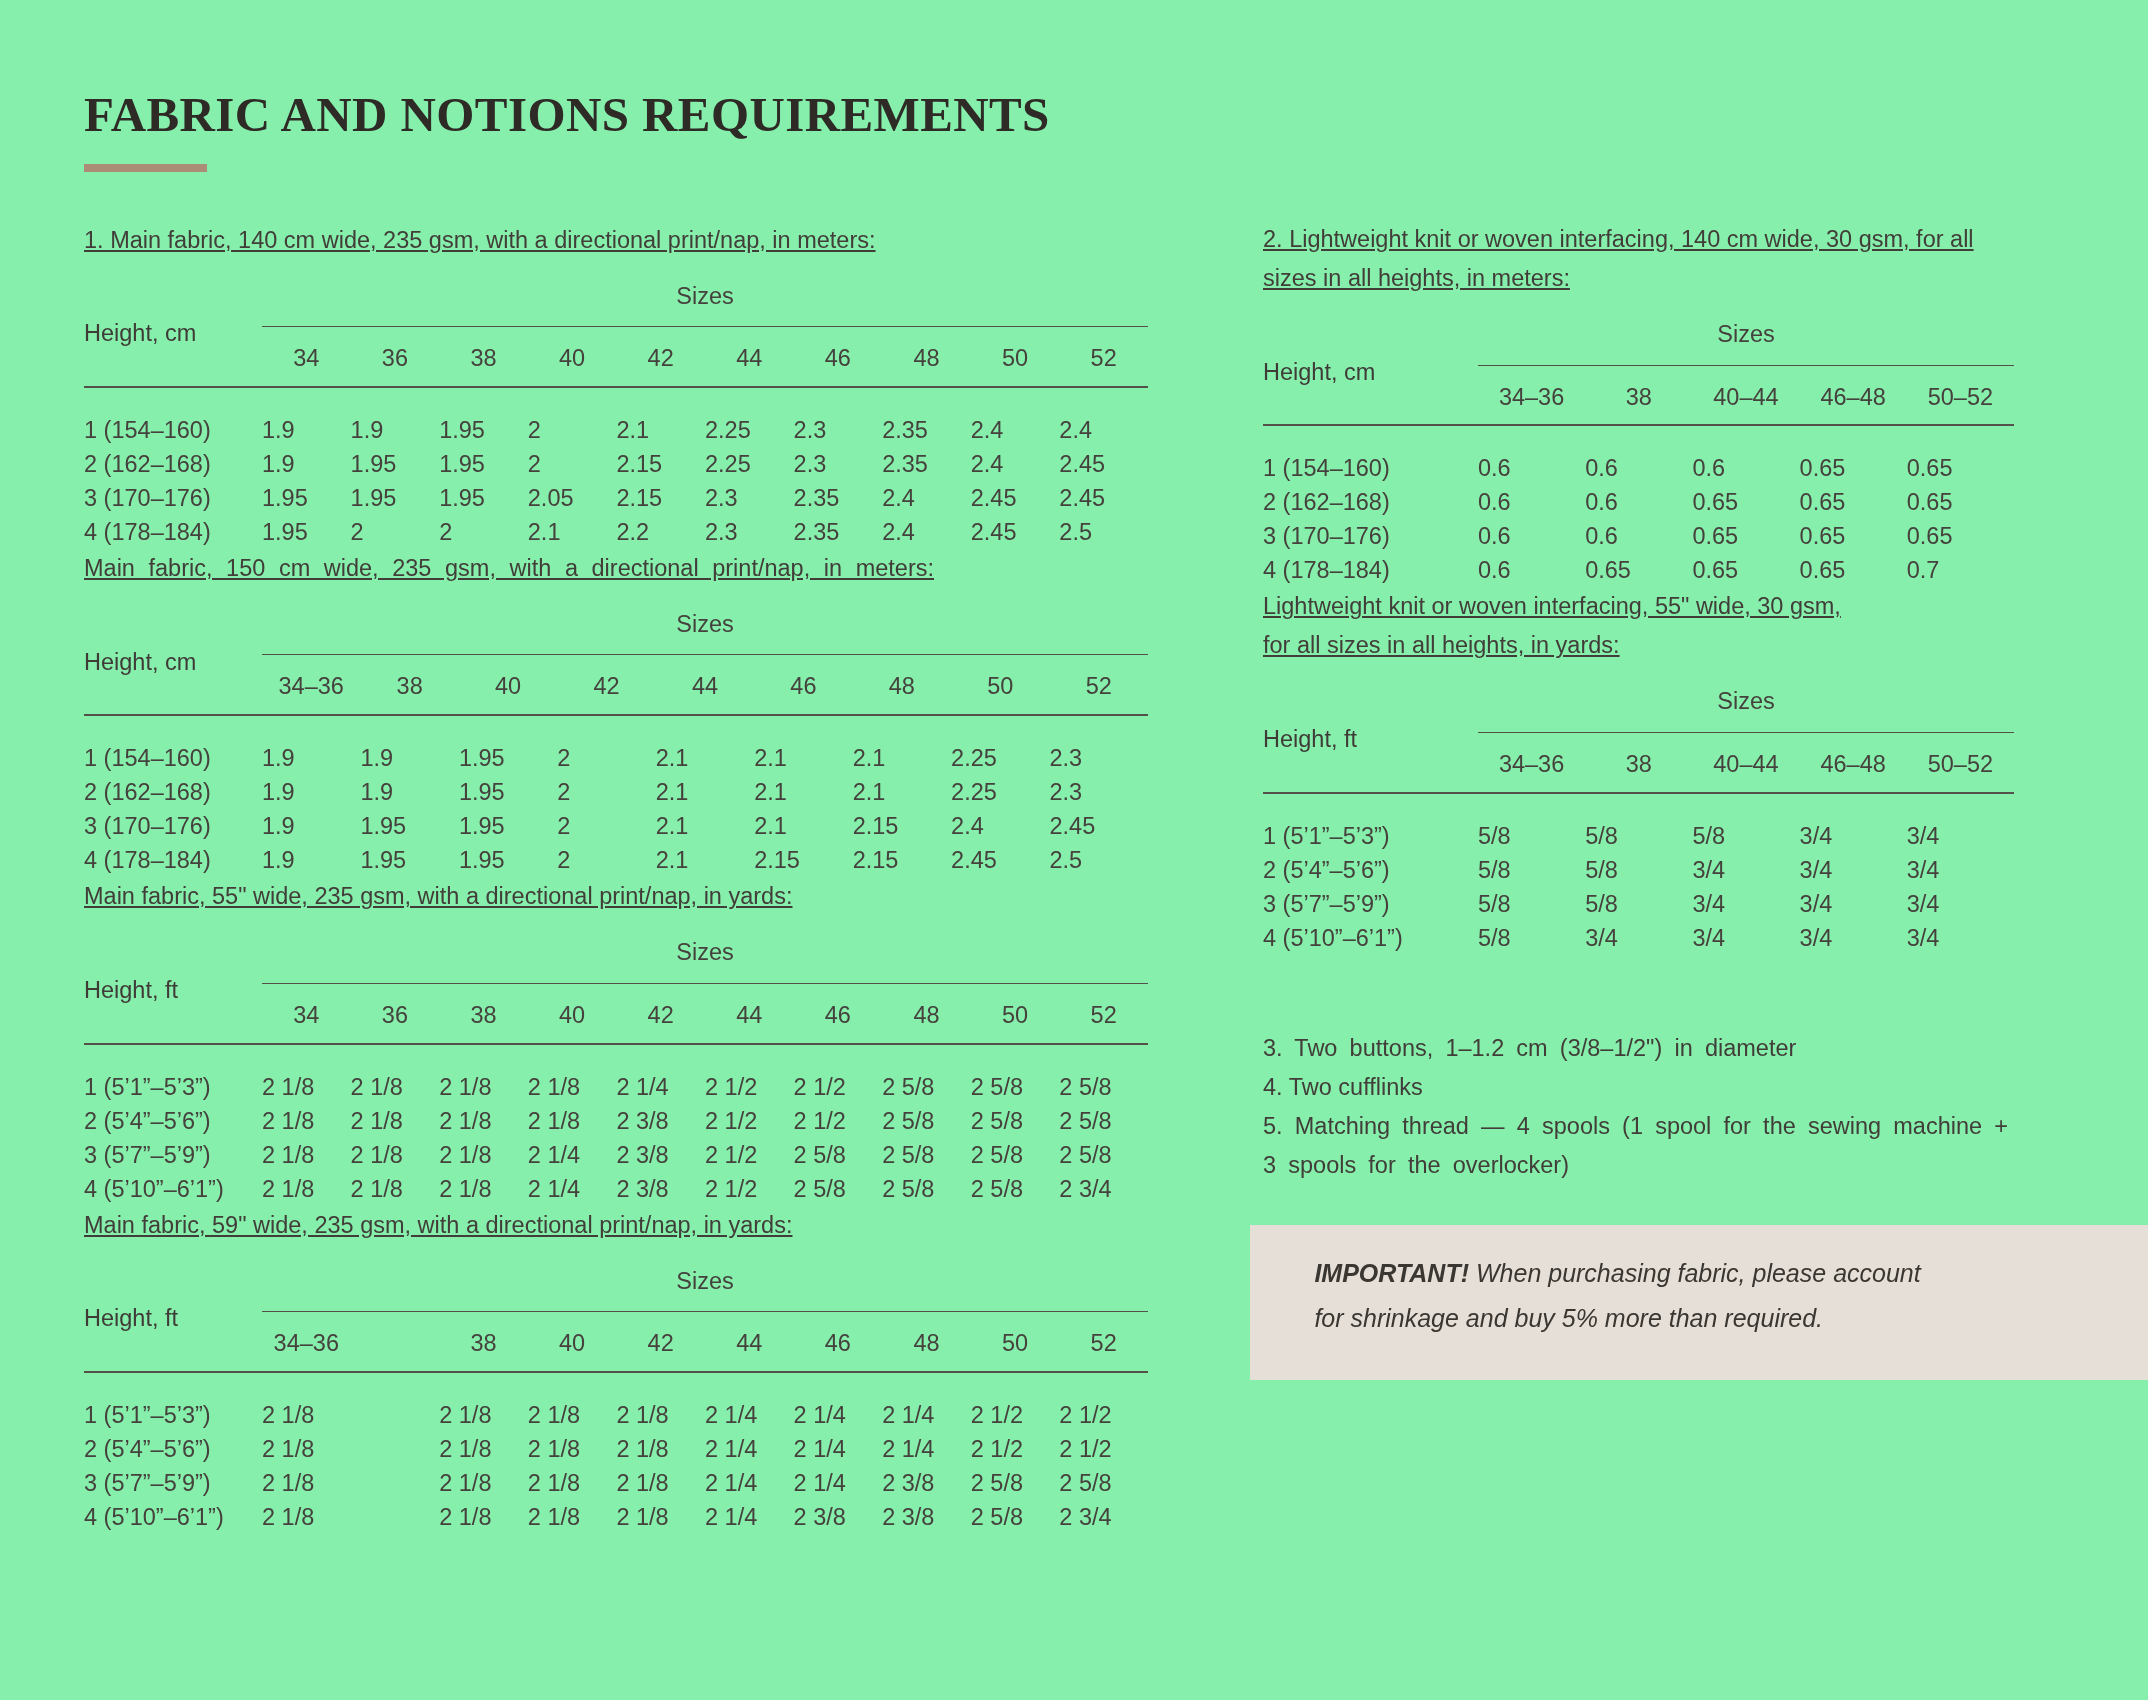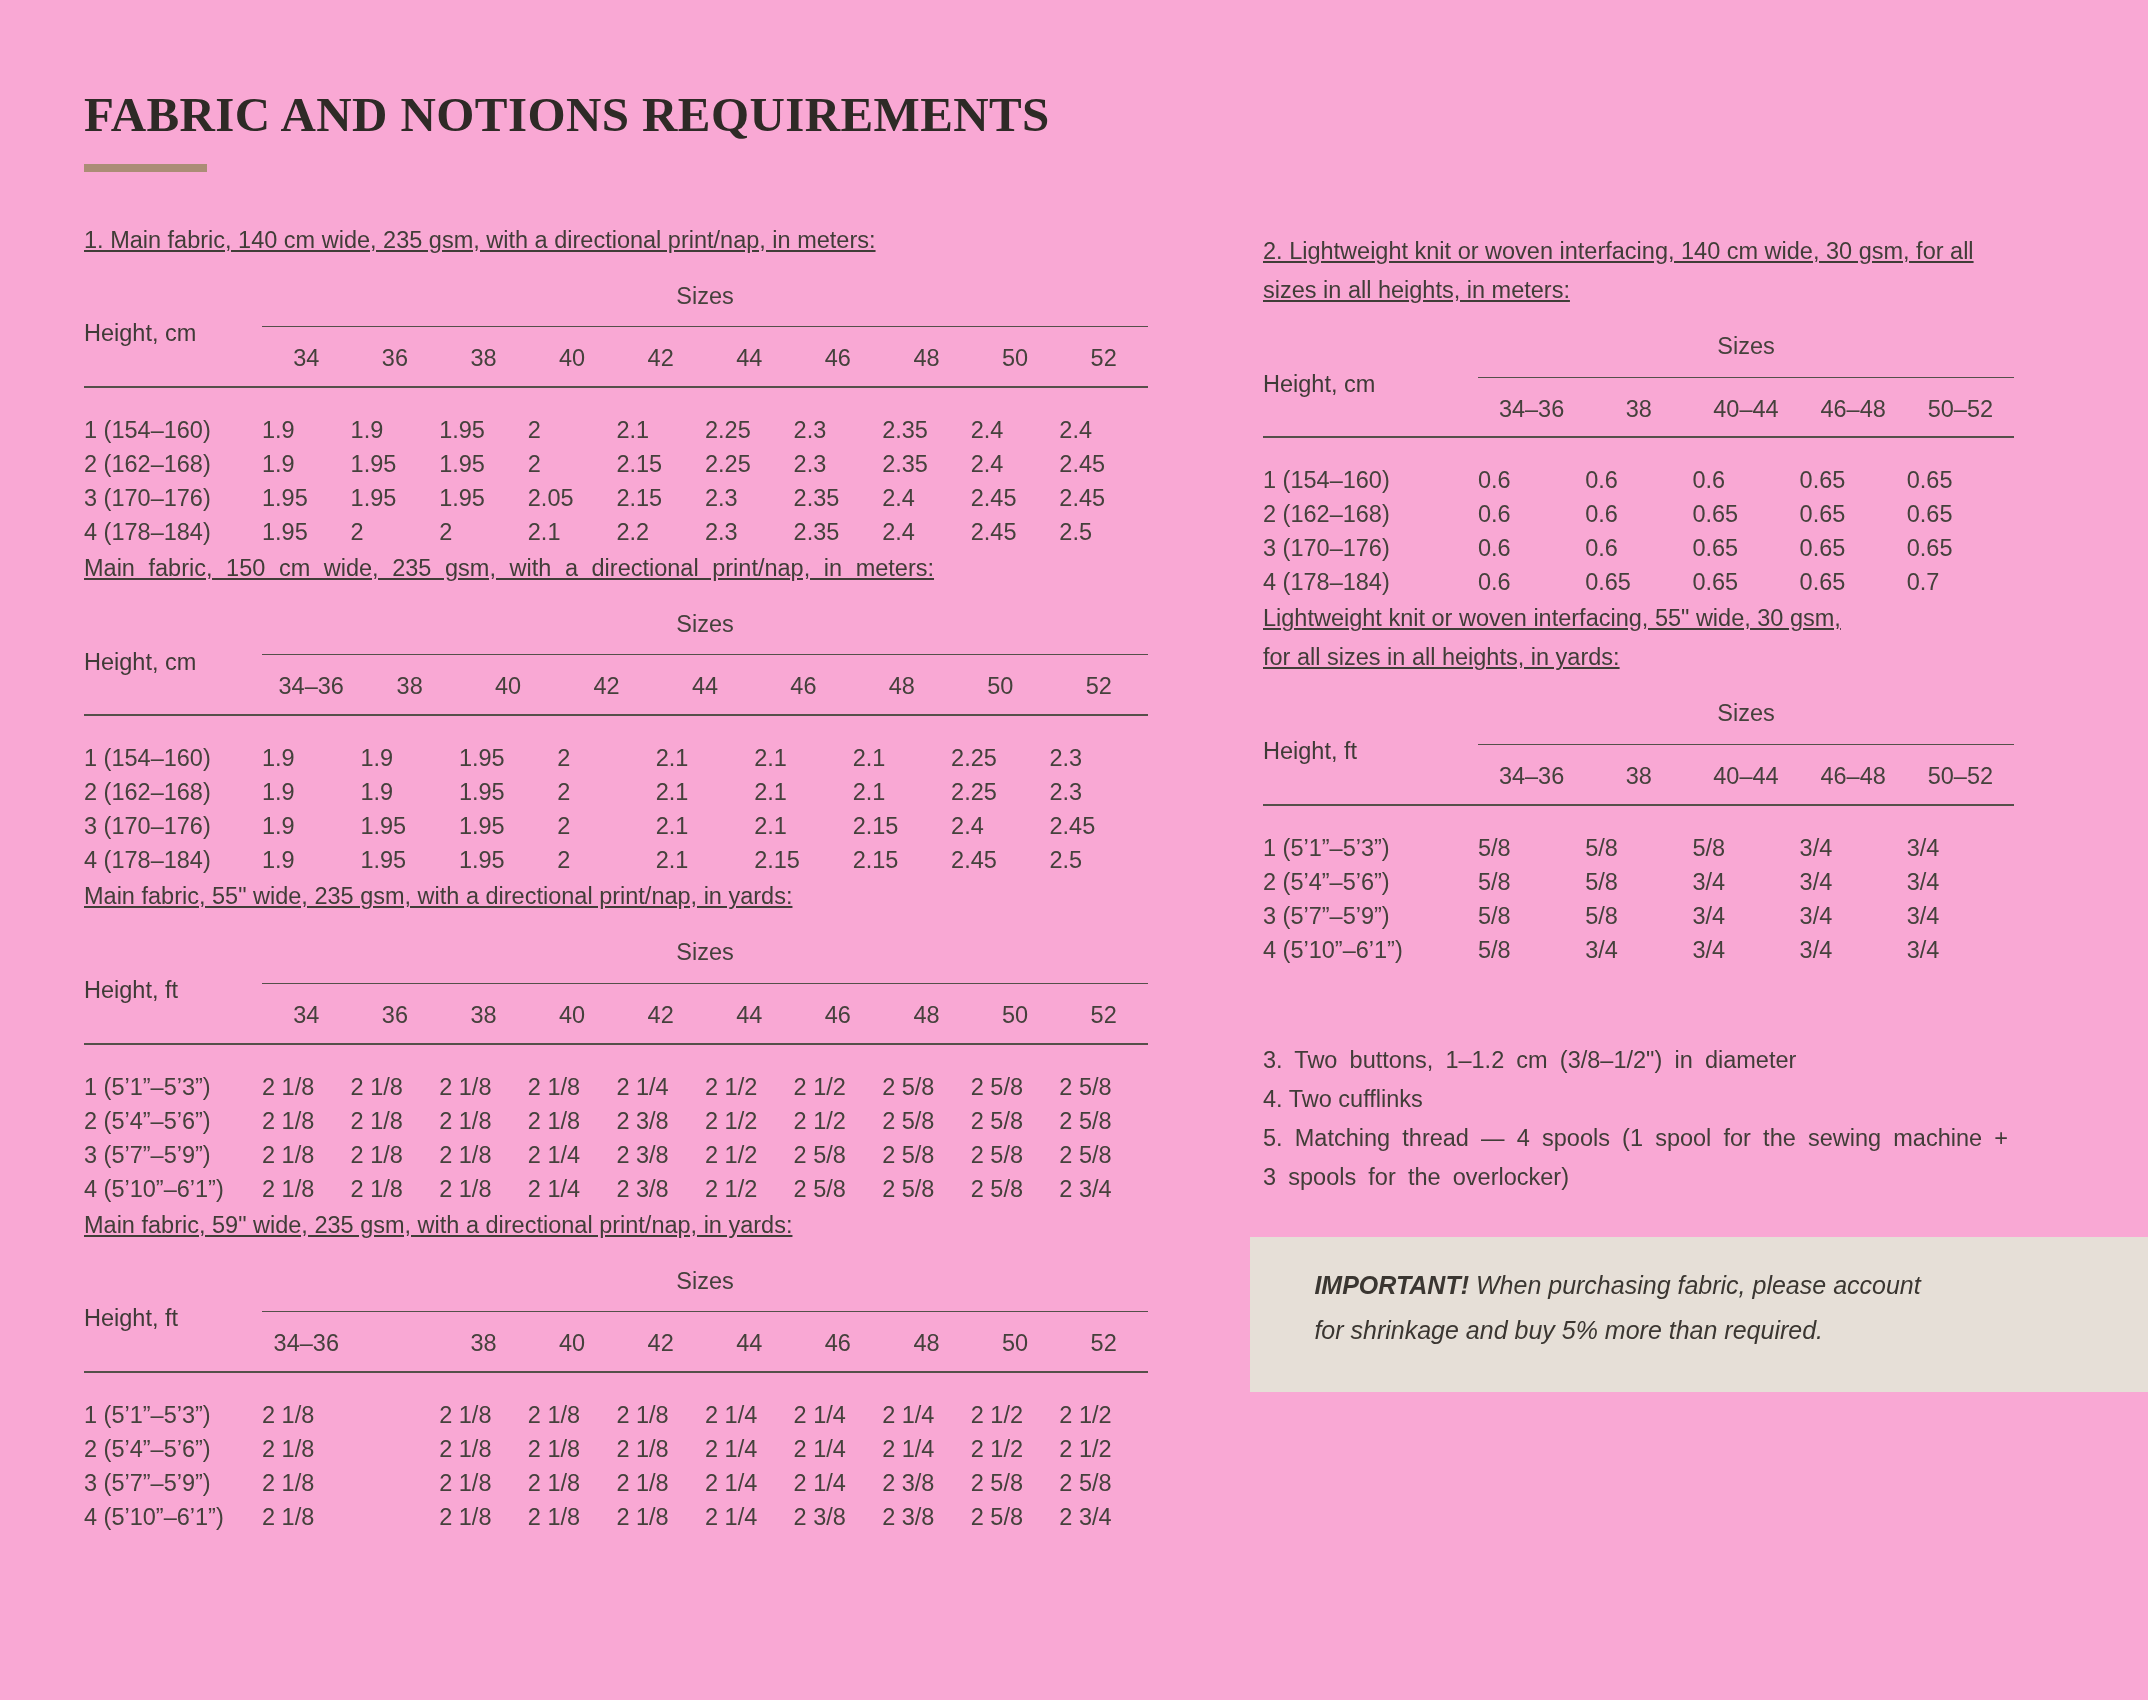--- a/index.html
+++ b/index.html
@@ -1,19 +1,19 @@
 <!DOCTYPE html>
 <html style="font-size:13.4px"><head>
 <meta charset="utf-8">
 <style>
   html,body{margin:0;padding:0;background:#ffffff;}
   .page{
     position:relative;
     width:2148px;height:1701px;
-    background:#f9a8d4;
+    background:#86efac;
     font-family:"Liberation Sans","DejaVu Sans",sans-serif;
     color:#413d38;
     overflow:hidden;
   }
   .col{position:absolute;}
   .col-left{left:84px;top:88px;width:1064px;}
   .col-right{left:1263px;top:220px;width:885px;}
 
   h1.title{
     margin:0;
@@ -26,21 +26,21 @@
     white-space:nowrap;
   }
   .title-rule{
     width:123px;height:7.6px;
     background:#ab8d76;
     margin-top:22px;
   }
 
   .tblock{}
   .col-left .tblock.first{margin-top:49px;}
-  .col-right .tblock.first{margin-top:12px;}
+  .col-right .tblock.first{margin-top:0;}
 
   .theading{
     margin:0 0 22px 0;
     font-size:23.5px;
     line-height:39px;
     color:#413d38;
     white-space:pre-line;
     text-decoration:underline;
   }
   .theading.spread{word-spacing:0.30em;}

